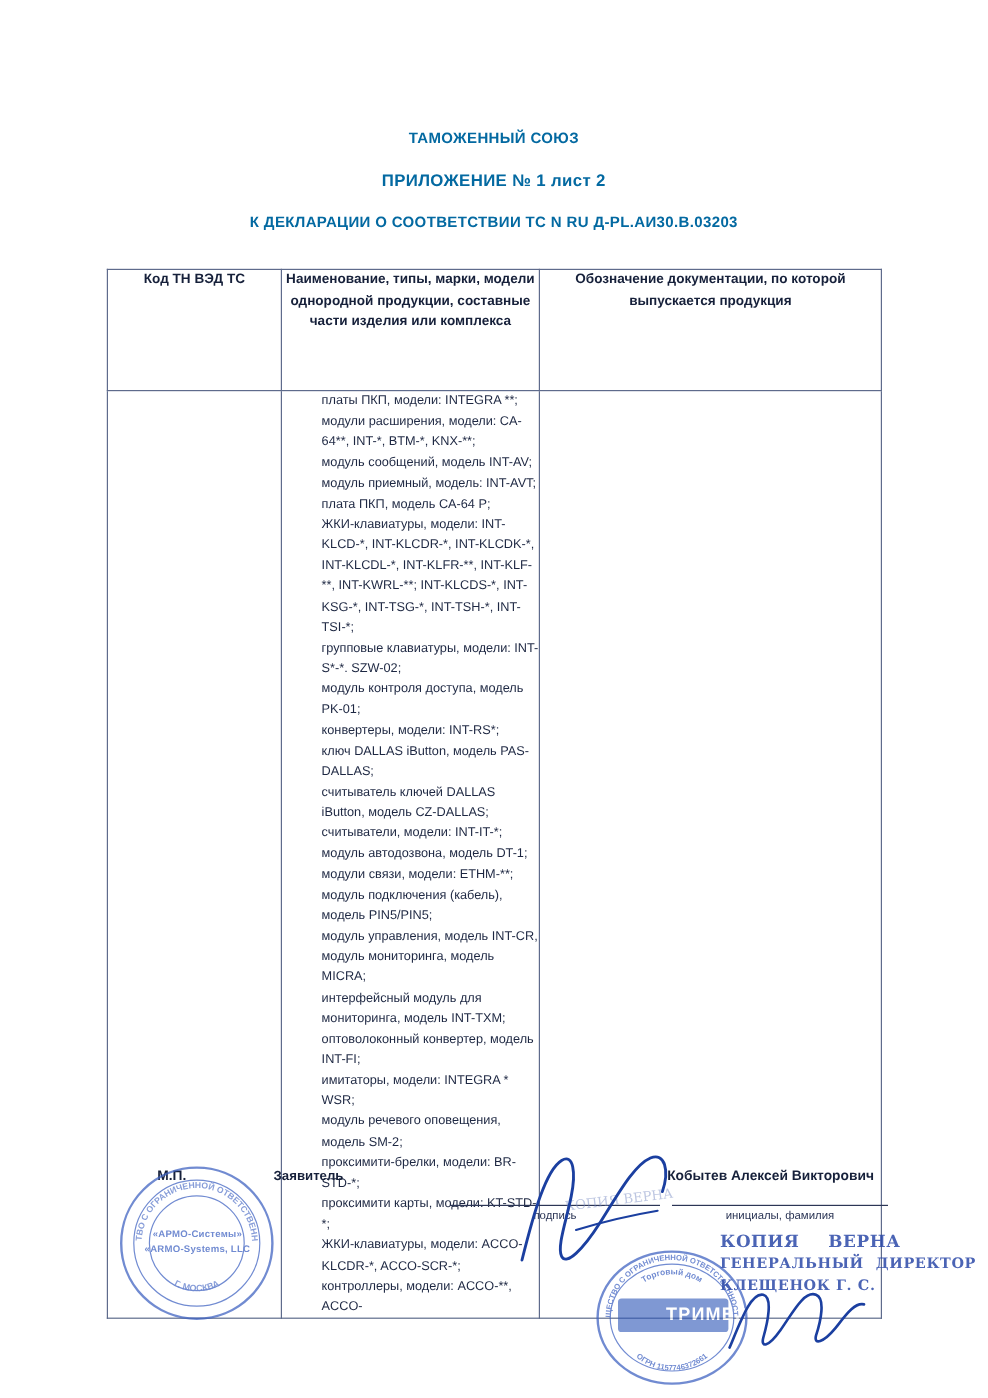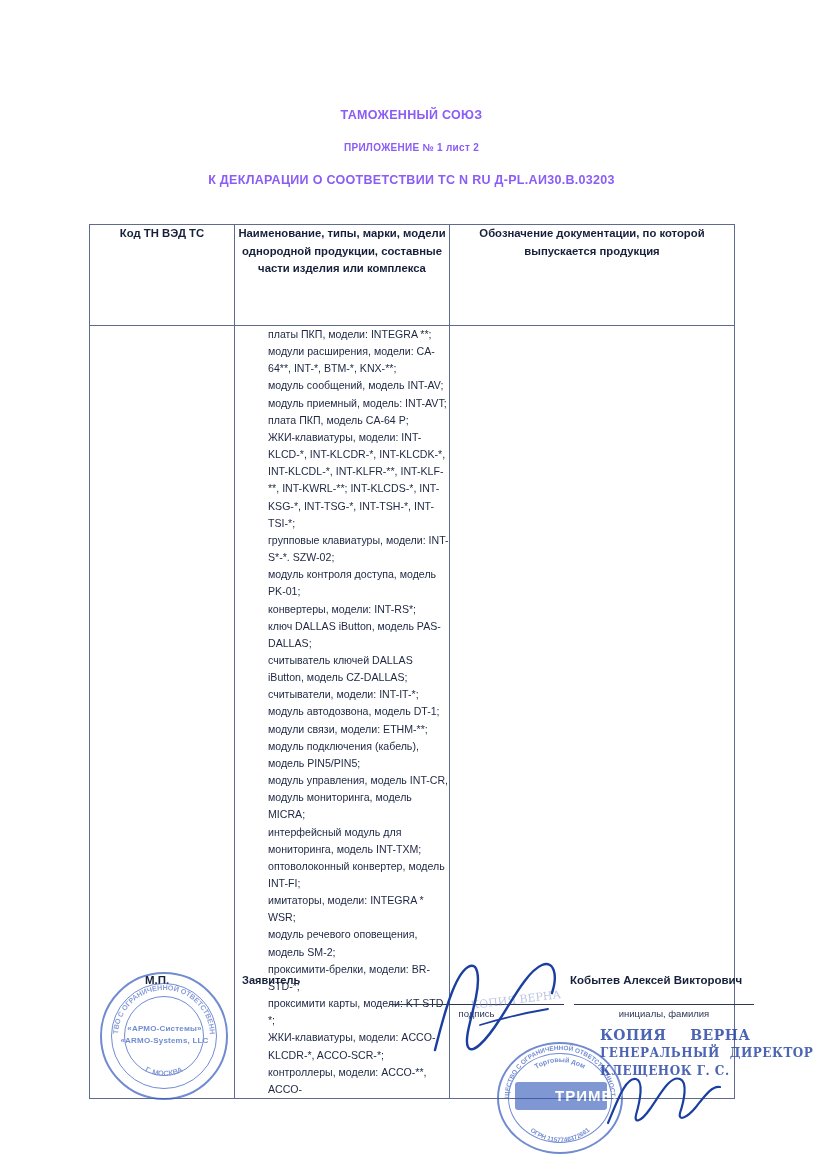--- a/index.html
+++ b/index.html
@@ -26,24 +26,24 @@
     position: absolute;
     top: 108px;
     left: 0;
     width: 823px;
     text-align: center;
   }
   .heading-line {
     font-weight: bold;
     font-size: 12.5px;
     letter-spacing: 0.3px;
-    color: #8b5cf6;
+    color: #0369a1;
     margin-bottom: 20px;
   }
-  .heading-line.l2 { font-size: 10px; }
+  .heading-line.l2 { font-size: 14px; }
   .heading-line.l3 { font-size: 12.5px; margin-bottom: 0; }
 
   
   .doc-table {
     position: absolute;
     top: 224px;
     left: 89px;
     width: 645px;
     border-collapse: collapse;
     table-layout: fixed;
@@ -73,21 +73,21 @@
     font-size: 10.6px;
     line-height: 1.62;
     color: #1d2742;
   }
   .body-cell.empty { padding: 0; }
 
   
   .sig-area {
     position: absolute;
     top: 960px;
-    left: 14px;
+    left: 0;
     width: 800px;
     height: 130px;
   }
   .mp {
     position: absolute;
     left: 131px;
     top: 14px;
     font-size: 11.5px;
     font-weight: bold;
     color: #16203a;

